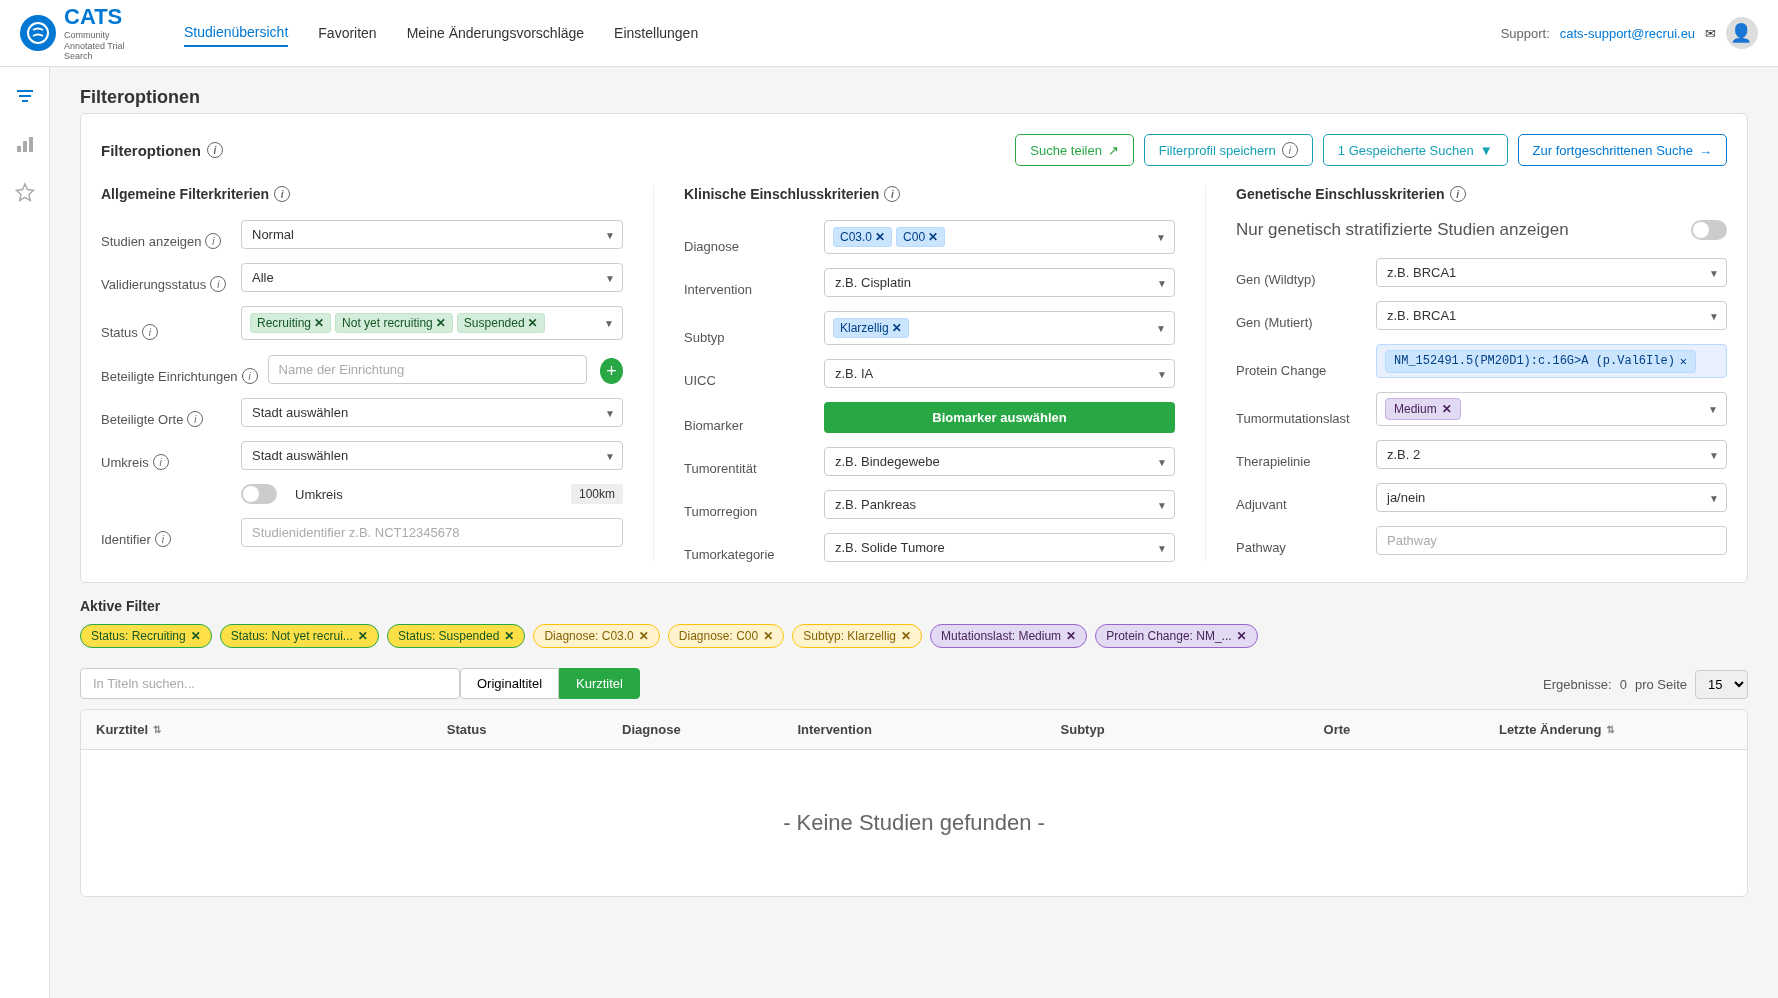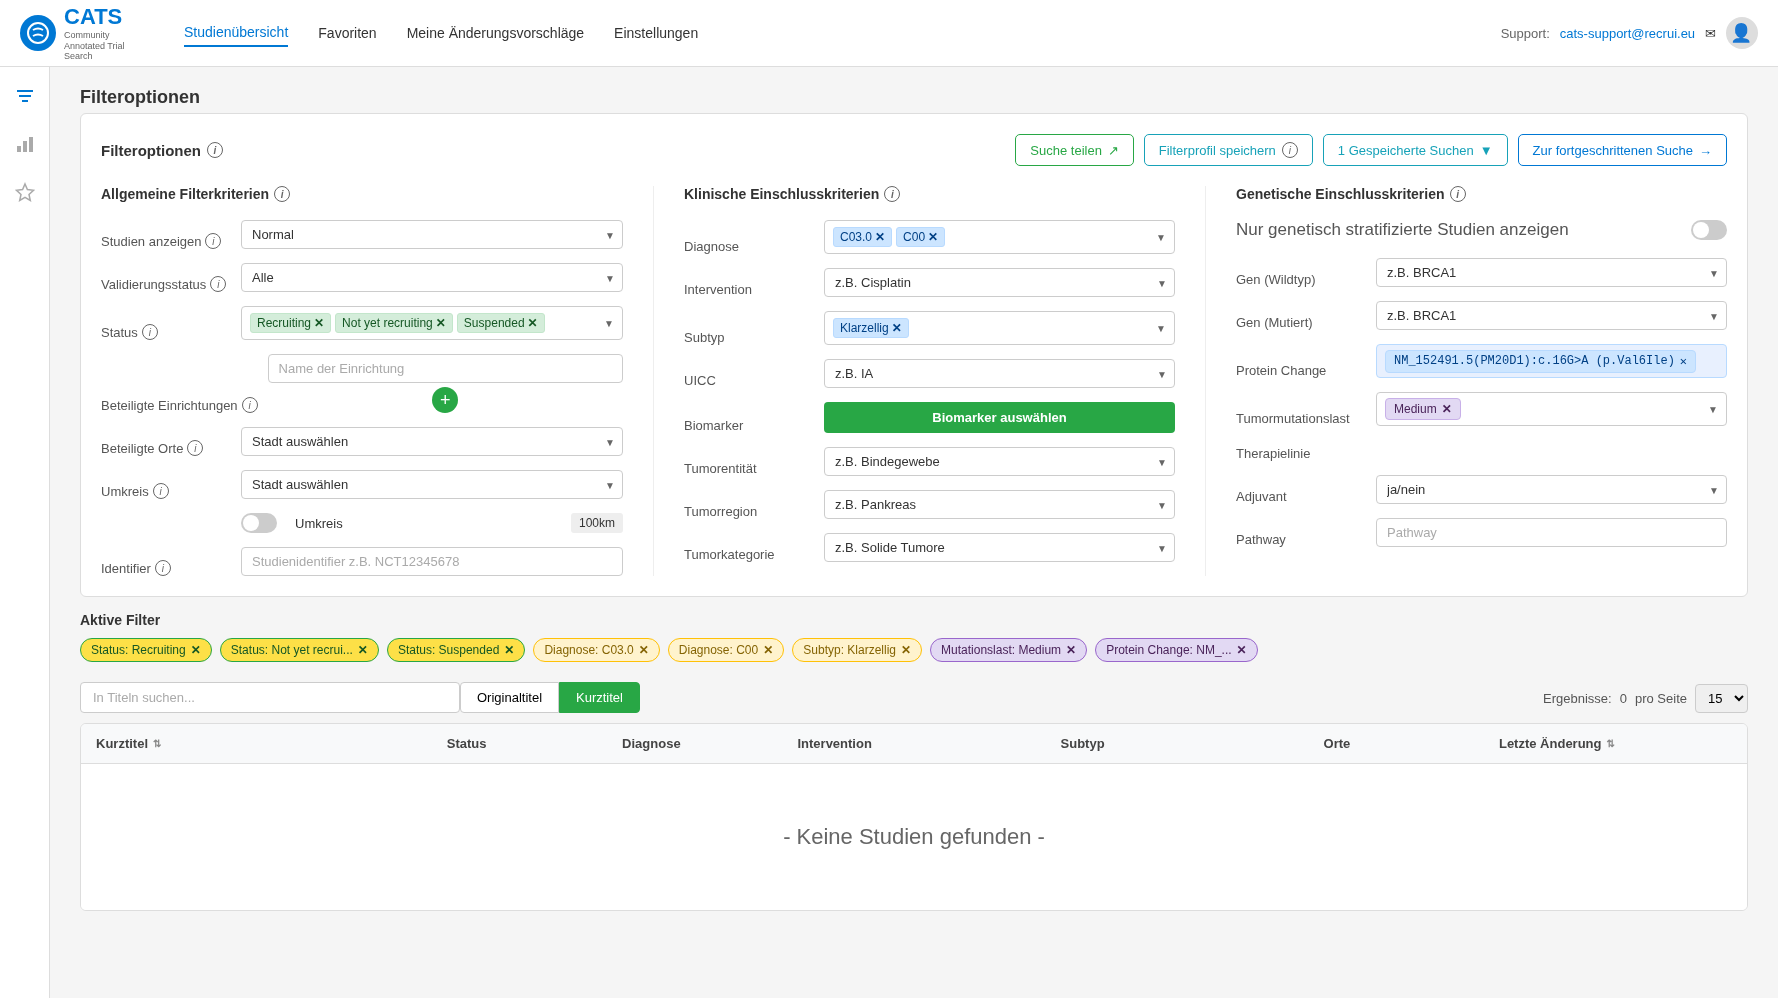--- a/index.html
+++ b/index.html
@@ -241,21 +241,21 @@
                 <span class="select-arrow">▼</span>
               </div>
             </div>
           </div>
 
           <div class="filter-row">
             <div class="filter-label">
               <span>Beteiligte Einrichtungen</span>
               <span class="info-icon">i</span>
             </div>
-            <div class="filter-control" style="display:flex; gap:0; align-items:center;flex-direction:column;">
+            <div class="filter-control" style="display:flex; gap:13px; align-items:center;">
               <input type="text" class="input-box" placeholder="Name der Einrichtung" style="">
               <button class="add-btn">+</button>
             </div>
           </div>
 
           <div class="filter-row">
             <div class="filter-label">
               <span>Beteiligte Orte</span>
               <span class="info-icon">i</span>
             </div>
@@ -434,20 +434,25 @@
                   <span>Medium</span>
                   <span class="tag-close">✕</span>
                 </span>
                 <span class="select-arrow">▼</span>
               </div>
             </div>
           </div>
 
           <div class="filter-row">
             <div class="filter-label">Therapielinie</div>
+            <div class="filter-control select-wrapper">
+              <select class="select-box">
+                <option>z.B. 2</option>
+              </select>
+            </div>
           </div>
 
           <div class="filter-row">
             <div class="filter-label">Adjuvant</div>
             <div class="filter-control select-wrapper">
               <select class="select-box">
                 <option>ja/nein</option>
               </select>
             </div>
           </div>

